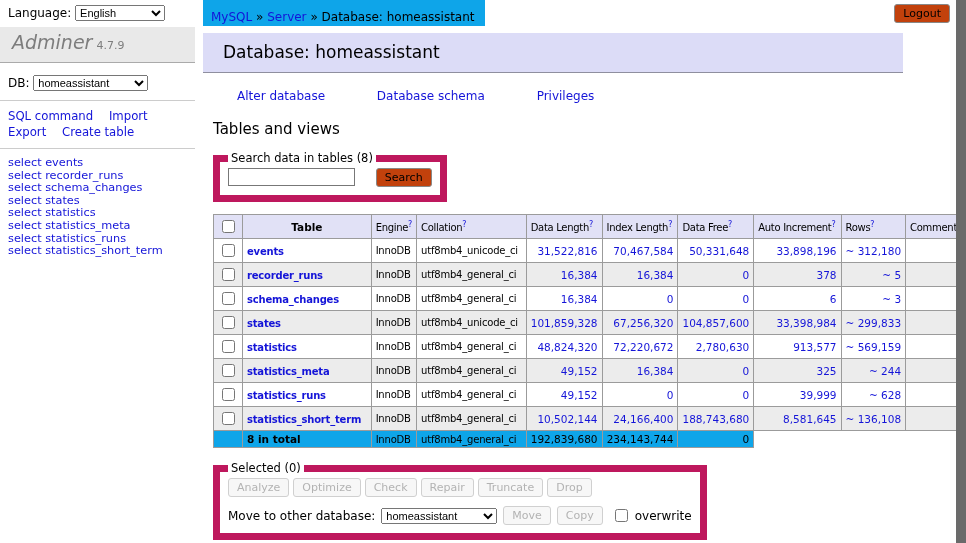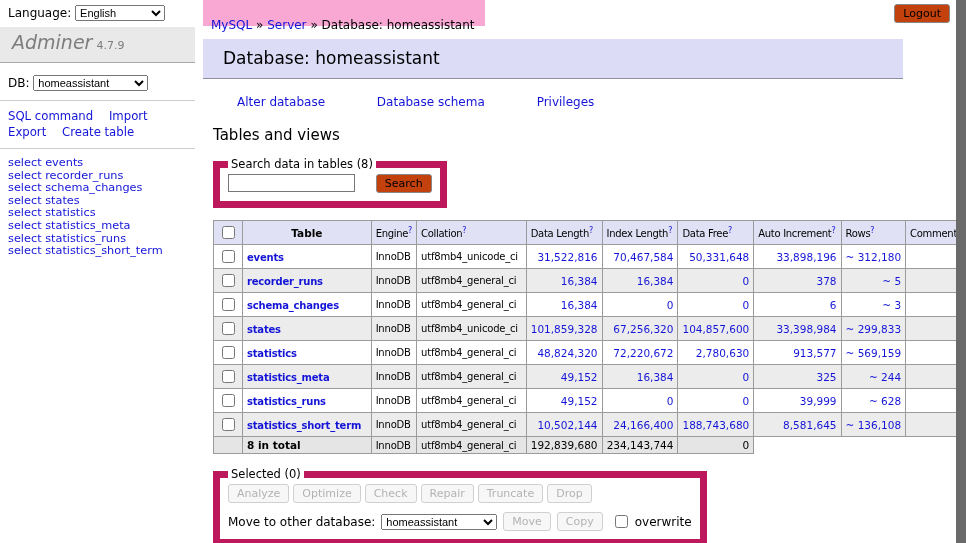--- a/index.html
+++ b/index.html
@@ -17,21 +17,21 @@
   .db-row { margin:12px 8px 9px; }
   .db-row select { width:115px; font-size:11px; }
   .sep { border:0; border-top:1px solid #ccc; margin:0; }
   .side-links { margin:7px 8px 8px; line-height:16px; font-size:11.7px; }
   .side-links a { margin-right:12px; }
   .tables-list { margin:8px 8px; }
   .tables-list a { display:block; line-height:12.6px; font-size:11.3px; white-space:nowrap; }
 
   
   #main { margin-left:203px; position:relative; min-height:543px; }
-  #breadcrumb { display:inline-block; background:#f9a8d4; height:26px; line-height:26px; padding:12px 10px 0 8px; }
+  #breadcrumb { display:inline-block; background:#0ea5e9; height:26px; line-height:26px; padding:4px 10px 0 8px; }
   #logout-btn { position:absolute; top:4px; right:16px; }
   h2#title { margin:7px 0 0; background:#dcdcf7; border-bottom:1px solid #8f8f9f; font-size:17px;
              font-weight:normal; padding:9px 20px 10px; width:700px; }
   .inner { padding-left:10px; }
   .actions { margin:16px 0 0; }
   .actions a { margin-right:24px;margin-left:24px; }
   h3 { font-size:15px; font-weight:normal; margin:17px 0 0; }
 
   fieldset { display:inline-block; border:7px solid #be185d; margin:13px 0 0; padding:3px 8px 8px; }
   legend { font-size:11.5px; padding:0 3px; }
@@ -45,21 +45,21 @@
   #grid td, #grid th { border:1px solid #9b9b9b; padding:2px 4px; white-space:nowrap; overflow:hidden; height:17px; }
   #grid thead th { background:#e1e1f6; font-weight:normal; text-align:left; font-size:10px; letter-spacing:-0.3px; }
   #grid th.tcol { font-weight:bold; text-align:center; font-size:10.5px; letter-spacing:0; }
   #grid thead td { background:#e1e1f6; }
   #rows tr:nth-of-type(even) td { background:#ececec; }
   td.cb, #grid thead td { text-align:center; }
   td.num { text-align:right; }
   a.tname { font-weight:bold; font-size:10px; letter-spacing:-0.2px; }
   td.coll, td.eng { font-size:10px; letter-spacing:-0.2px; }
   sup.help { color:#1414d8; font-size:8px; }
-  tr.total td { background:#e5e5e5; }
+  tr.total td { background:#0ea5e9; }
   tr.total .lbl { font-weight:bold; }
 
   .bulk-btns button { margin-right:4px; }
   .move-row { margin-top:9px; display:flex; align-items:center; gap:6px; font-size:12px; }
   .move-row select { width:116px; font-size:11px; }
   .move-row input[type=checkbox] { margin:0 1px 0 6px; }
 
   #scrollbar { position:fixed; top:0; right:0; width:10px; height:543px; background:#6a6a6a; }
 </style>
 </head>

